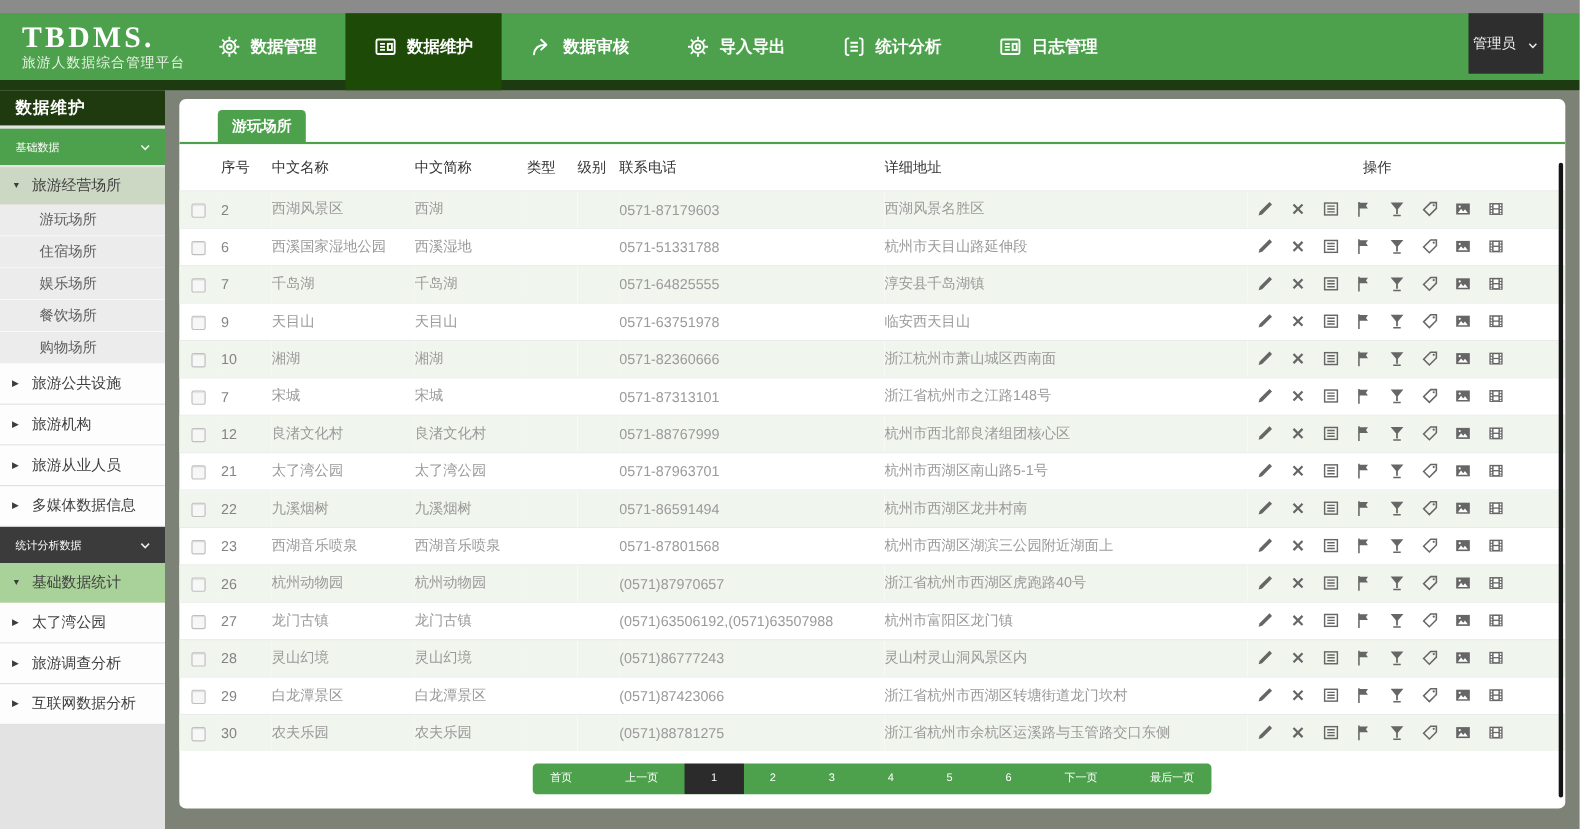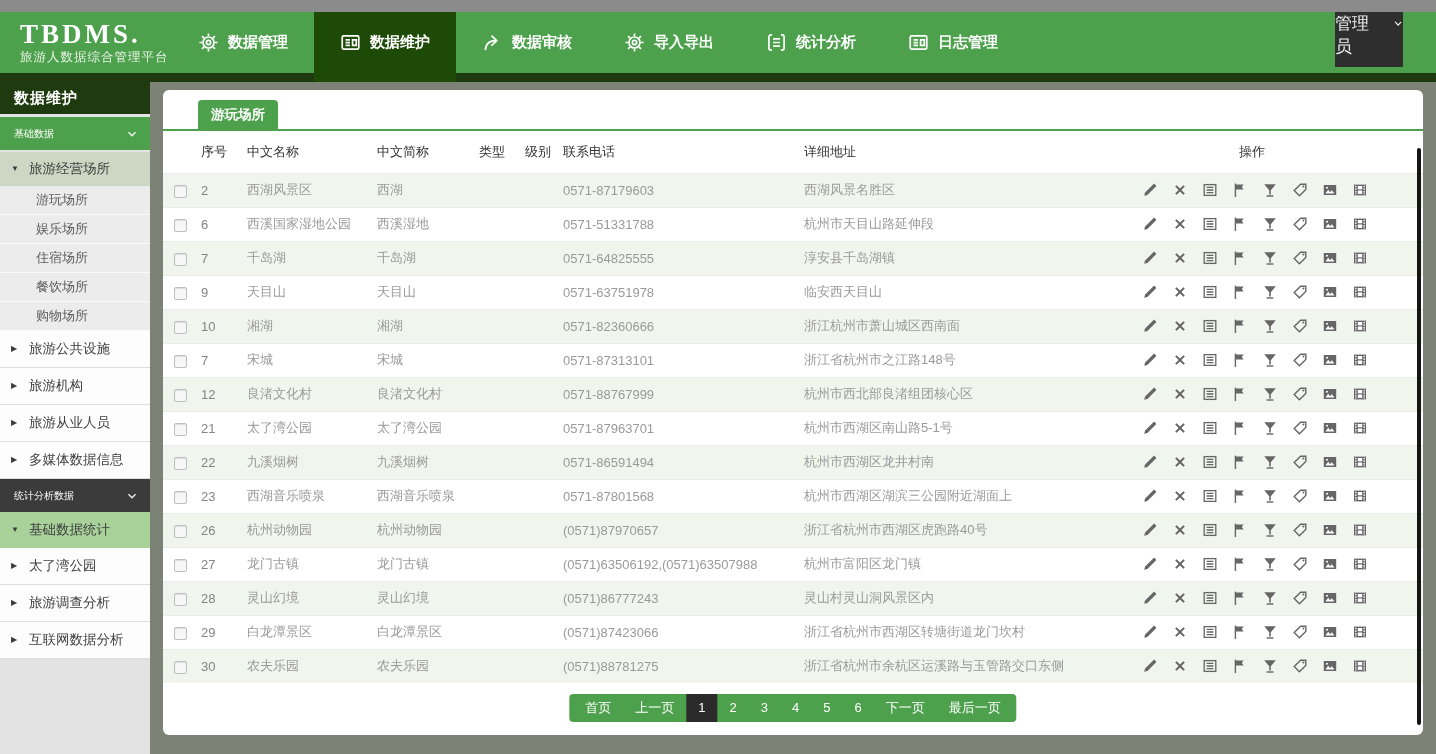--- a/index.html
+++ b/index.html
@@ -16,21 +16,21 @@
   .logo{font-family:"Liberation Serif",serif;font-weight:bold;color:#fff;font-size:27px;letter-spacing:3px;line-height:1.05}
   .subtitle{color:#e7f2e3;font-size:12.5px;margin-top:1px;letter-spacing:1px}
   .nav{display:flex;align-items:flex-start;height:70px}
   .nav-item{display:flex;align-items:center;gap:9px;padding:0 26px;height:61px;color:#fff;font-size:15px;font-weight:bold;cursor:pointer}
   .nav-item.active{background:var(--active-nav,#1d4a06);height:70px}
   .nav-item.active .nav-label{padding-bottom:9px}
   .nav-item.active .nav-icon{margin-bottom:9px}
   .nav-icon{width:21px;height:21px;display:inline-block}
   .nav-icon svg{width:100%;height:100%}
   .admin{position:absolute;right:33px;top:0;width:68px;height:55px;background:var(--admin-bg,#2e2e2e);
-         color:#f0f0f0;font-size:17px;display:flex;justify-content:center;gap:10px;cursor:pointer}
+         color:#f0f0f0;font-size:13px;display:flex;align-items:center;justify-content:center;gap:10px;cursor:pointer}
   .admin .chev{width:11px;height:11px;display:inline-block;margin-top:2px}
   .admin .chev svg{width:100%;height:100%}
 
   
   .sidebar{position:absolute;top:82px;left:0;width:150px;height:672px;background:var(--sidebar-bg,#e3e3e3)}
   .sb-title{height:32px;background:var(--sidebar-title-bg,#1e3a0e);color:#fff;font-weight:bold;font-size:15px;
             display:flex;align-items:center;padding-left:14px;letter-spacing:1px;margin-bottom:3px}
   .sb-group{height:33px;background:var(--group-green,#4da14d);color:#fff;font-size:10px;display:flex;align-items:center;
             justify-content:space-between;padding:0 12px 0 14px;margin-bottom:2px;cursor:pointer}
   .sb-group.dark{background:var(--group-dark,#3b3b3b);margin-bottom:0}
@@ -58,21 +58,21 @@
   tbody tr{border-top:1px solid #ebebeb}
   tbody tr:nth-child(odd){background:var(--stripe,#f0f5ed)}
   .cb{display:inline-block;width:13px;height:13px;border:1px solid #bfbfbf;border-radius:2px;background:#f7f7f7;
       box-shadow:inset 0 1px 1px rgba(0,0,0,.10);margin-left:11px;vertical-align:middle;cursor:pointer}
   .c-act .icons{display:flex;align-items:center;gap:14px;padding-left:8px}
   .act-icon{width:16px;height:16px;color:var(--icon-gray,#666);cursor:pointer;flex:0 0 16px}
   .act-icon svg{width:100%;height:100%;display:block}
 
   .pagebar{position:absolute;left:50%;bottom:13px;transform:translateX(-50%);background:var(--header-green,#4da14d);
            border-radius:4px;display:flex;align-items:stretch;height:28px;overflow:hidden}
-  .page-item{color:#fff;font-size:13px;line-height:28px;padding:0 12px;cursor:pointer;white-space:nowrap}
+  .page-item{color:#fff;font-size:10px;line-height:28px;padding:0 24px;cursor:pointer;white-space:nowrap}
   .page-item:first-child{padding-left:16px}
   .page-item:last-child{padding-right:16px}
   .page-item.active{background:var(--pagination-active,#2b2b2b)}
 
   .vscroll{position:absolute;right:2px;top:58px;bottom:10px;width:4px;background:#141414;border-radius:2px;cursor:pointer}
 </style>
 </head>
 <body>
 
 <div class="topstrip"></div>
@@ -159,24 +159,24 @@
         </svg></span>
   </div>
     <div class="sb-parent hl-sage">
     <span class="tri">▼</span>
     <span class="sb-label">旅游经营场所</span>
   </div>
     <div class="sb-child">
     <span class="sb-label">游玩场所</span>
   </div>
     <div class="sb-child">
+    <span class="sb-label">住宿场所</span>
+  </div>
+    <div class="sb-child">
     <span class="sb-label">娱乐场所</span>
-  </div>
-    <div class="sb-child">
-    <span class="sb-label">住宿场所</span>
   </div>
     <div class="sb-child">
     <span class="sb-label">餐饮场所</span>
   </div>
     <div class="sb-child">
     <span class="sb-label">购物场所</span>
   </div>
     <div class="sb-parent">
     <span class="tri">▶</span>
     <span class="sb-label">旅游公共设施</span>

